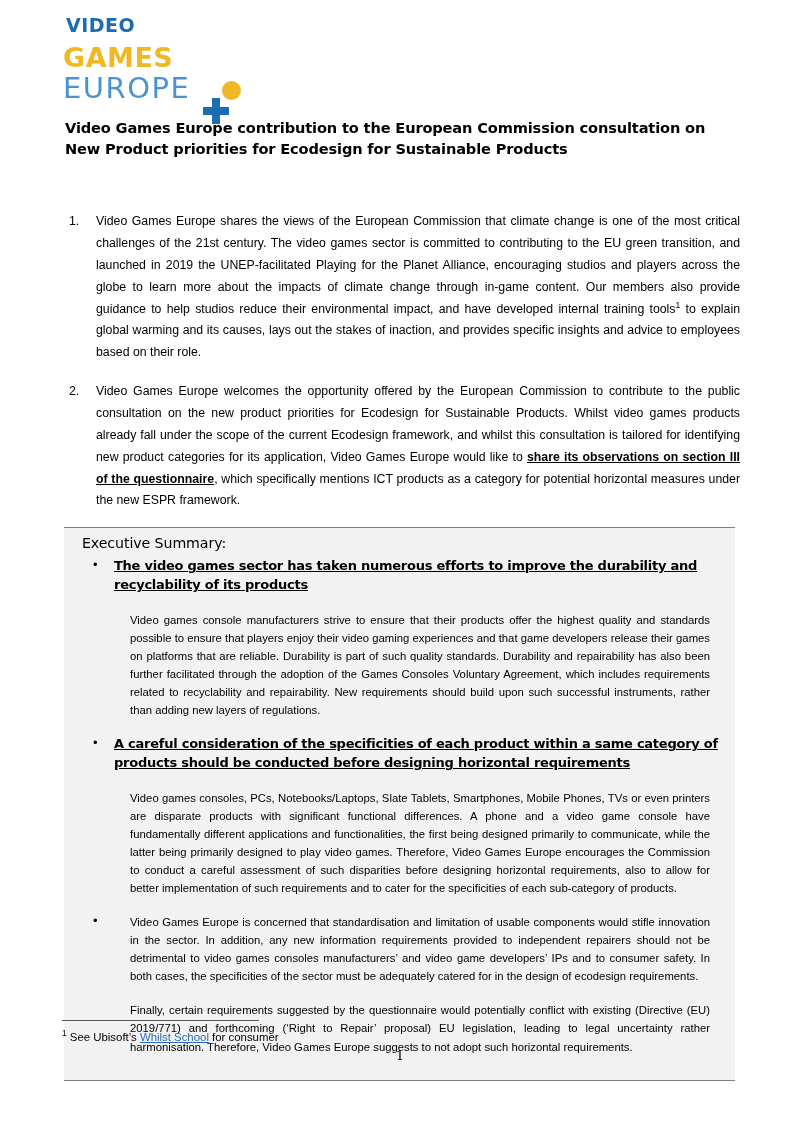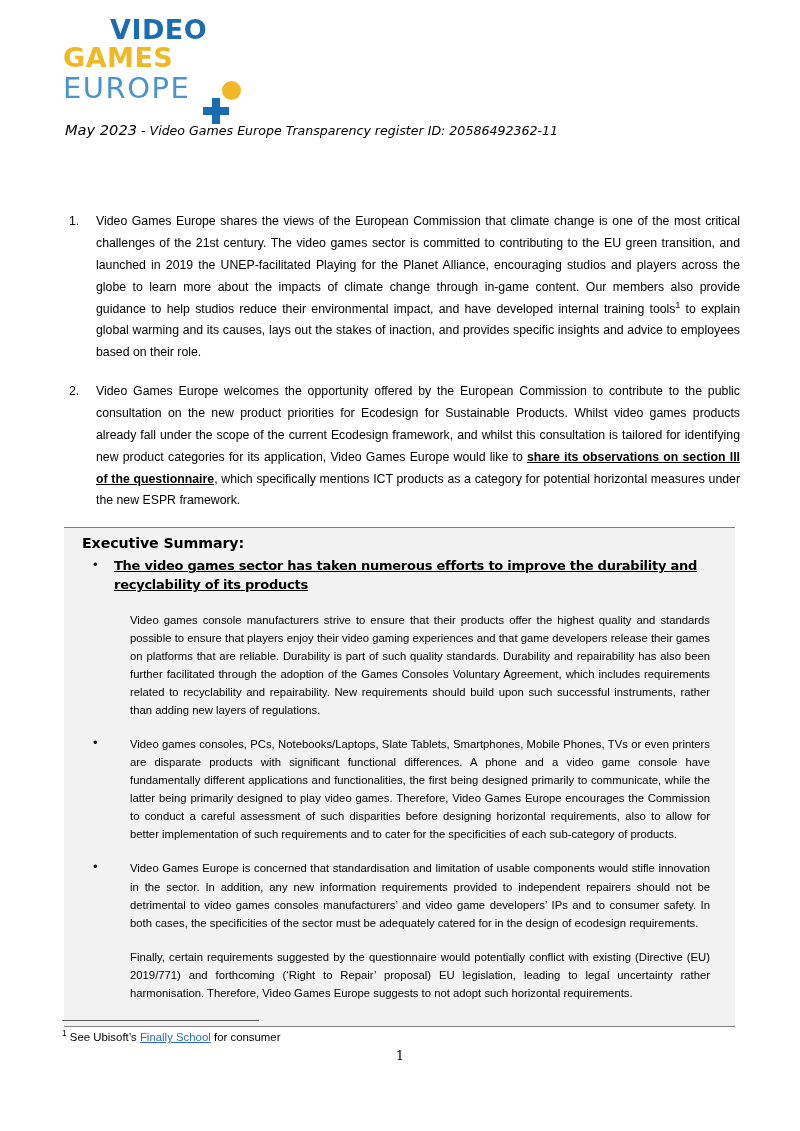--- a/index.html
+++ b/index.html
@@ -34,23 +34,22 @@
   .logo-word {
     font-family: "DejaVu Sans", sans-serif;
     font-weight: bold;
     letter-spacing: 0.5px;
     line-height: 1;
   }
   .logo-video {
     position: absolute;
     left: 3px;
     top: 0px;
-    font-size: 27px;
+    font-size: 19px;
     color: #1b6cb0;
-    margin-left: 44px;
   }
   .logo-games {
     position: absolute;
     left: 0px;
     top: 28px;
     font-size: 27px;
     color: #f0b824;
   }
   .logo-europe {
     position: absolute;
@@ -167,21 +166,21 @@
     width: 671px;
     box-sizing: border-box;
     background: #f2f2f2;
     border-top: 1.4px solid #7f7f7f;
     border-bottom: 1.4px solid #7f7f7f;
     padding: 7px 9px 8px 9px;
   }
   .exec-heading {
     font-family: "DejaVu Sans", sans-serif;
     font-size: 14.2px;
-    font-weight: bold;
+    font-weight: normal;
     margin: 0 0 6px 9px;
     letter-spacing: -0.1px;
   }
   .exec-list {
     margin: 0;
     padding: 0;
     list-style: none;
   }
   .exec-item {
     position: relative;
@@ -255,23 +254,21 @@
 
   <div class="logo">
     <div class="logo-word logo-video">VIDEO</div>
     <div class="logo-word logo-games">GAMES</div>
     <div class="logo-word logo-europe">EUROPE</div>
     <div class="logo-dot"></div>
     <div class="logo-plus"></div>
   </div>
 
   <div class="title-block">
-    <p class="doc-subtitle">
-      <span class="date">May 2023</span><span class="reg"> - </span><span class="reg">Video Games Europe Transparency register ID: 20586492362-11</span>
-    </p>
+    <h1 class="doc-title">Video Games Europe contribution to the European Commission consultation on New Product priorities for Ecodesign for Sustainable Products</h1>
   </div>
 
   <div class="numbered" id="para1">
     <div class="row">
       <div class="num">1.</div>
       <div class="body"><span>Video Games Europe shares the views of the European Commission that climate change is one of the most critical challenges of the 21st century. The video games sector is committed to contributing to the EU green transition, and launched in 2019 the UNEP-facilitated Playing for the Planet Alliance, encouraging studios and players across the globe to learn more about the impacts of climate change through in-game content. Our members also provide guidance to help studios reduce their environmental impact, and have developed internal training tools</span><sup class="fn">1</sup><span> to explain global warming and its causes, lays out the stakes of inaction, and provides specific insights and advice to employees based on their role.</span></div>
     </div>
   </div>
 
   <div class="numbered" id="para2">
@@ -286,30 +283,31 @@
     <ul class="exec-list">
 
       <li class="exec-item">
         <span class="bullet">•</span>
         <span class="lead">The video games sector has taken numerous efforts to improve the durability and recyclability of its products</span>
         <p>Video games console manufacturers strive to ensure that their products offer the highest quality and standards possible to ensure that players enjoy their video gaming experiences and that game developers release their games on platforms that are reliable. Durability is part of such quality standards. Durability and repairability has also been further facilitated through the adoption of the Games Consoles Voluntary Agreement, which includes requirements related to recyclability and repairability. New requirements should build upon such successful instruments, rather than adding new layers of regulations.</p>
       </li>
 
       <li class="exec-item">
         <span class="bullet">•</span>
+        <span class="lead">A careful consideration of the specificities of each product within a same category of products should be conducted before designing horizontal requirements</span>
         <p>Video games consoles, PCs, Notebooks/Laptops, Slate Tablets, Smartphones, Mobile Phones, TVs or even printers are disparate products with significant functional differences. A phone and a video game console have fundamentally different applications and functionalities, the first being designed primarily to communicate, while the latter being primarily designed to play video games. Therefore, Video Games Europe encourages the Commission to conduct a careful assessment of such disparities before designing horizontal requirements, also to allow for better implementation of such requirements and to cater for the specificities of each sub-category of products.</p>
       </li>
 
       <li class="exec-item">
         <span class="bullet">•</span>
         <p>Video Games Europe is concerned that standardisation and limitation of usable components would stifle innovation in the sector. In addition, any new information requirements provided to independent repairers should not be detrimental to video games consoles manufacturers’ and video game developers’ IPs and to consumer safety. In both cases, the specificities of the sector must be adequately catered for in the design of ecodesign requirements.</p>
         <p>Finally, certain requirements suggested by the questionnaire would potentially conflict with existing (Directive (EU) 2019/771) and forthcoming (‘Right to Repair’ proposal) EU legislation, leading to legal uncertainty rather harmonisation. Therefore, Video Games Europe suggests to not adopt such horizontal requirements.</p>
       </li>
 
     </ul>
   </div>
 
   <div class="fn-rule"></div>
-  <div class="footnote"><sup>1</sup><span> See Ubisoft’s </span><span class="link">Finally School</span><span> for consumer</span></div>
+  <div class="footnote"><sup>1</sup><span> See Ubisoft’s </span><span class="link">Whilst School</span><span> for consumer</span></div>
 
   <div class="page-number">1</div>
 
 </div>
 
 </body></html>

